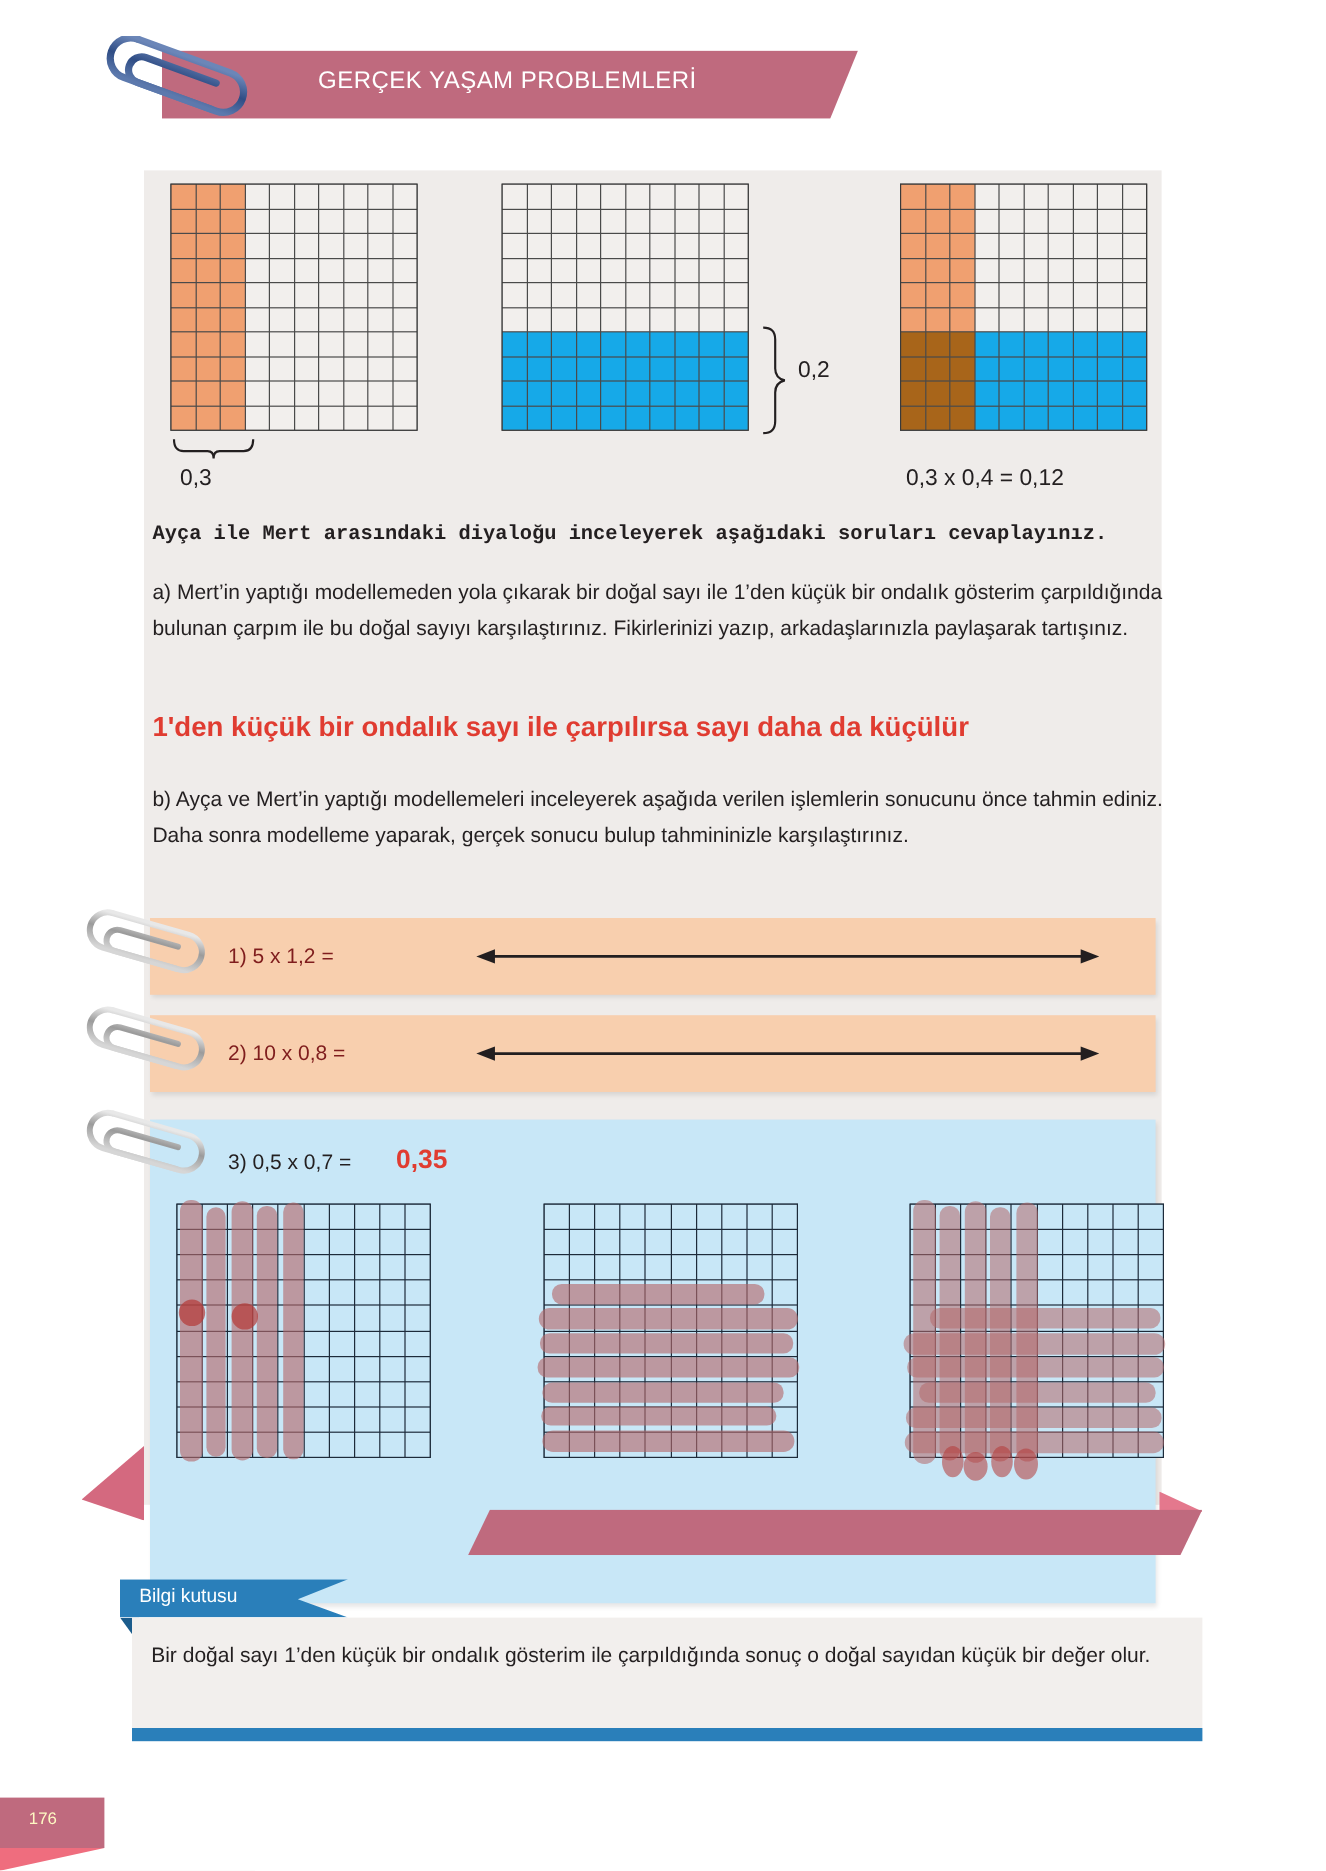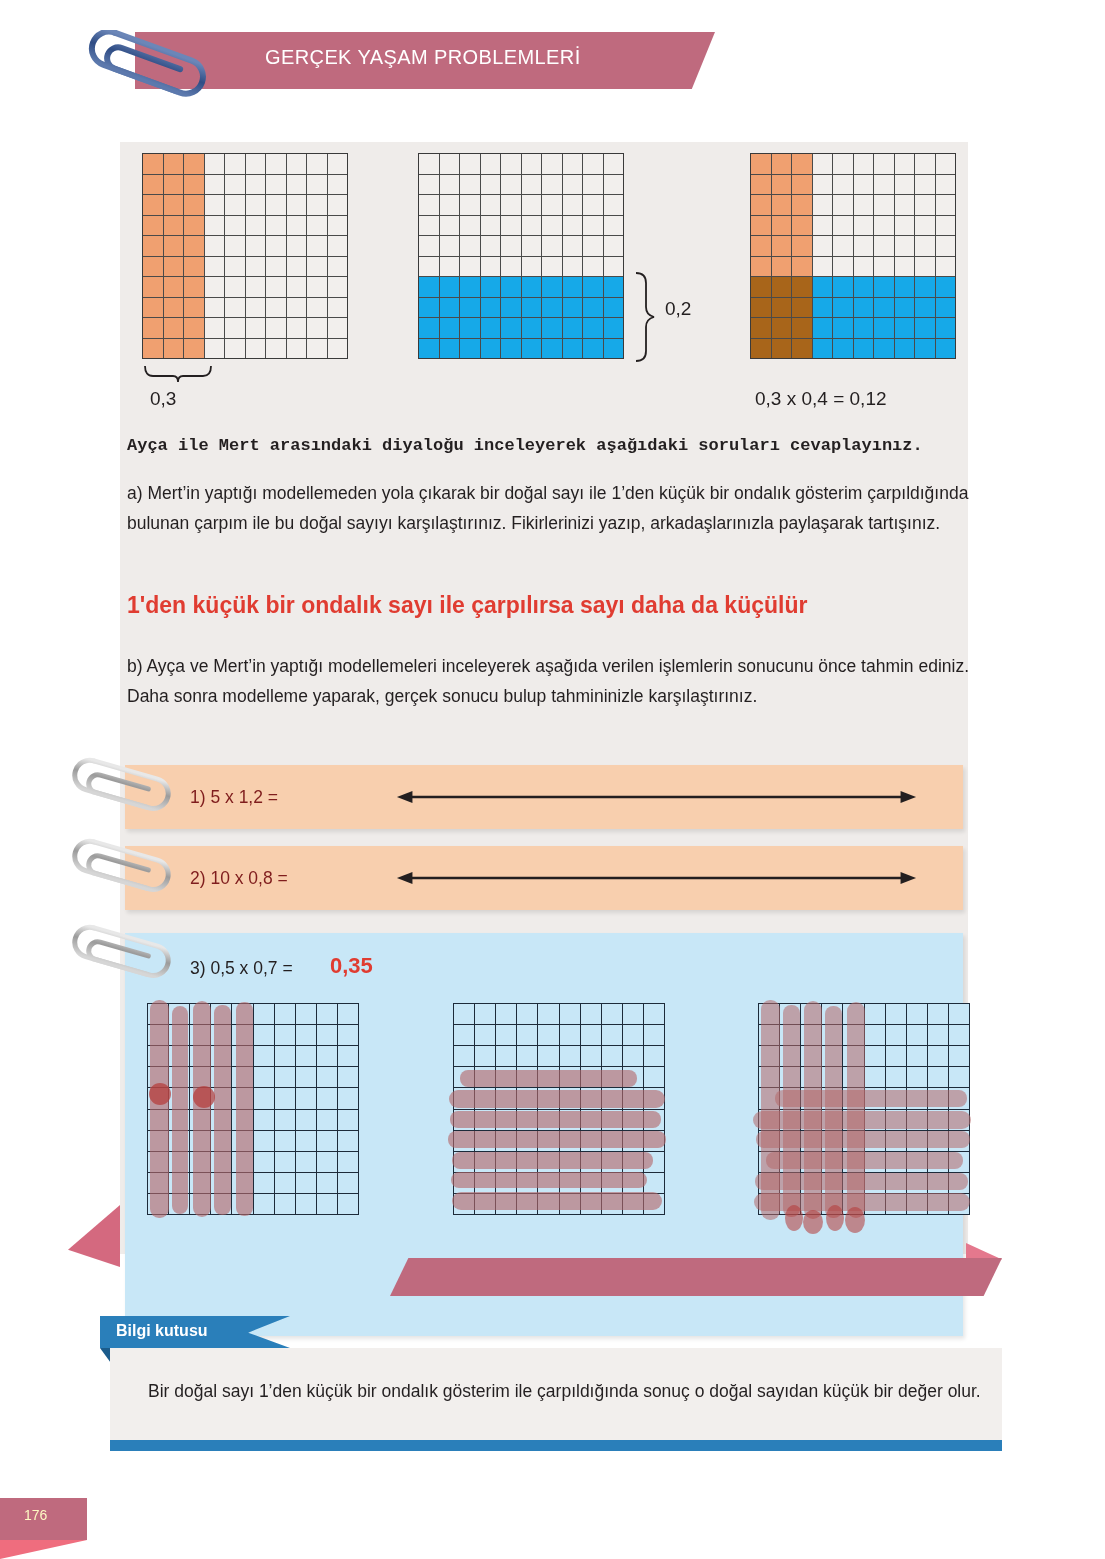--- a/index.html
+++ b/index.html
@@ -6,21 +6,21 @@
   html,body { width:1105px; height:1559px; }
   body {
     background:#ffffff;
     font-family:"Liberation Sans", sans-serif;
     position:relative;
     overflow:hidden;
   }
 
   
   #header-banner {
-    position:absolute; left:135px; top:32px; width:580px; height:57px;
+    position:absolute; left:135px; top:42px; width:580px; height:57px;
   }
   #header-banner .shape {
     position:absolute; inset:0;
     background:#bf6a7e;
     clip-path: polygon(0 0, 100% 0, 96% 100%, 0 100%);
   }
   #header-title {
     position:absolute; left:130px; top:14px;
     color:#ffffff; font-size:20px; letter-spacing:.4px;
     white-space:nowrap;
@@ -110,34 +110,34 @@
     clip-path: polygon(100% 0, 100% 100%, 0 72%);
   }
 
   
   #info-tab {
     position:absolute; left:100px; top:1316px; width:190px; height:32px;
     background:#2a7fba;
     clip-path: polygon(0 0, 100% 0, 78% 52%, 100% 100%, 0 100%);
   }
   #info-tab-label {
-    position:absolute; left:16px; top:6px; color:#fff; font-weight:bold; font-size:16px;
+    position:absolute; left:16px; top:6px; color:#fff; font-weight:normal; font-size:16px;
   }
   #info-tab-fold {
     position:absolute; left:100px; top:1348px; width:16px; height:22px;
     background:#1b5c8c;
     clip-path: polygon(0 0, 100% 0, 100% 100%);
   }
   #info-body {
     position:absolute; left:110px; top:1348px; width:892px; height:92px;
     background:#f2efed;
   }
   #info-text {
-    position:absolute; left:16px; top:28px; width:860px;
-    font-size:17.5px; line-height:1.72; color:#231f20;margin-left:22px;
+    position:absolute; left:16px; top:16px; width:860px;
+    font-size:17.5px; line-height:1.72; color:#231f20;
   }
   #info-underline {
     position:absolute; left:110px; top:1440px; width:892px; height:11px;
     background:#2a7fba;
   }
 
   
   #page-num-box {
     position:absolute; left:0; top:1498px; width:87px; height:42px;
     background:#bf6a7e;

